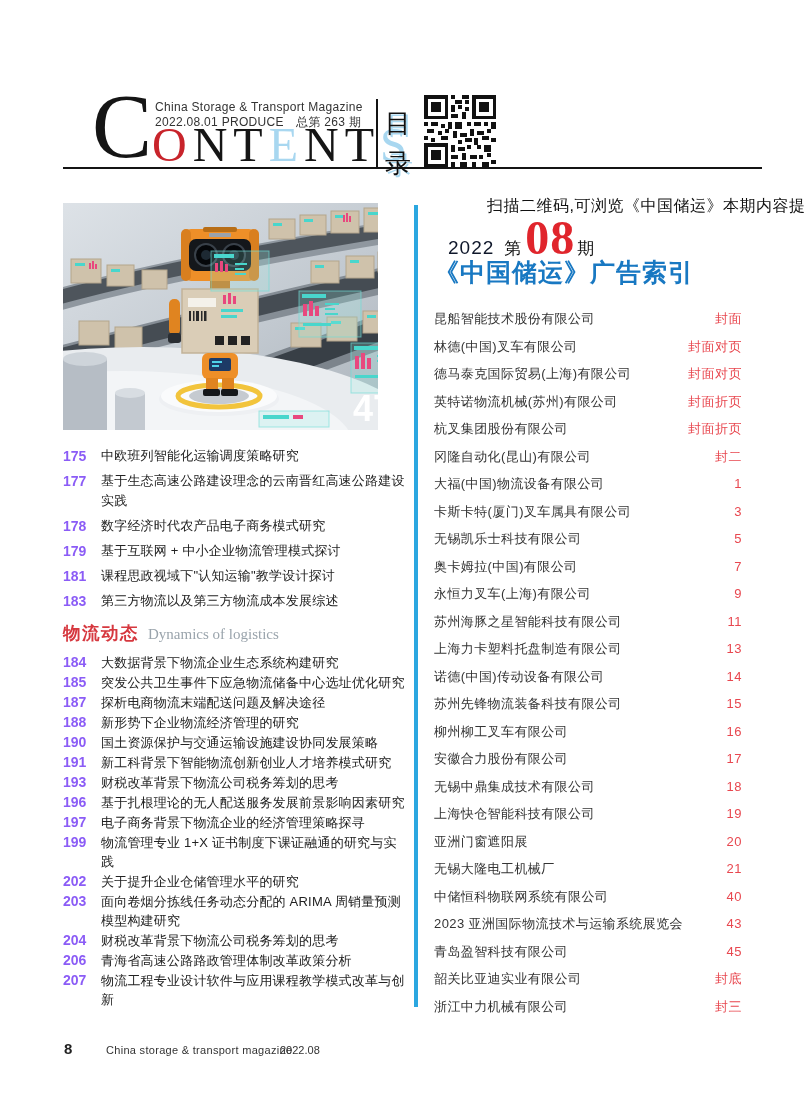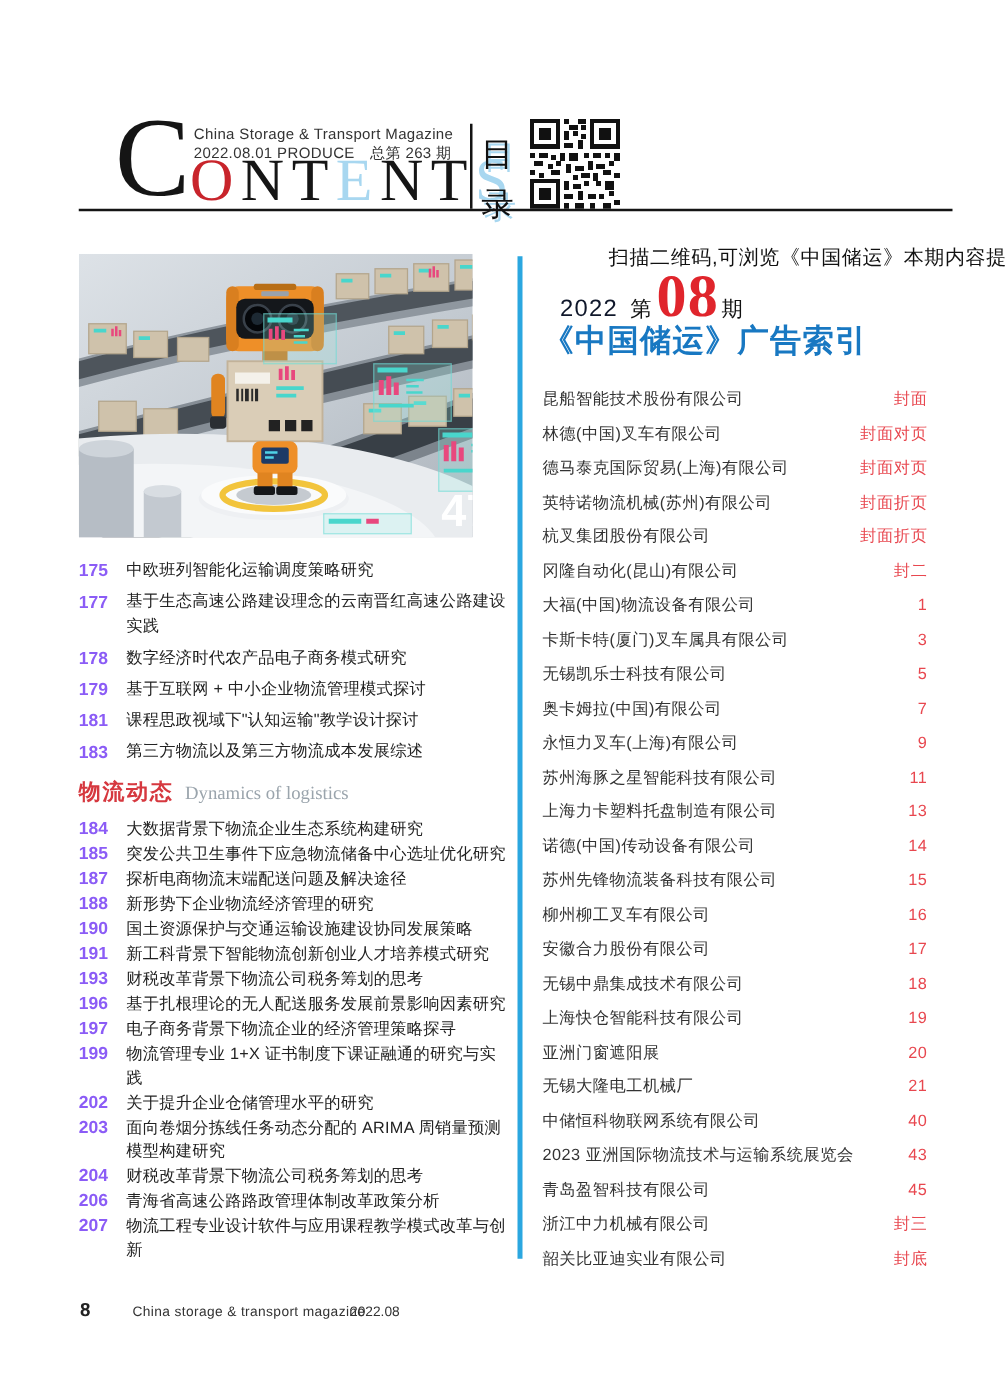--- a/index.html
+++ b/index.html
@@ -571,27 +571,27 @@
           <span class="ad-company">2023 亚洲国际物流技术与运输系统展览会</span>
           <span class="ad-page">43</span>
         </div>
 
         <div class="ad-row">
           <span class="ad-company">青岛盈智科技有限公司</span>
           <span class="ad-page">45</span>
         </div>
 
         <div class="ad-row">
+          <span class="ad-company">韶关比亚迪实业有限公司</span>
+          <span class="ad-page">封底</span>
+        </div>
+
+        <div class="ad-row">
           <span class="ad-company">浙江中力机械有限公司</span>
           <span class="ad-page">封三</span>
-        </div>
-
-        <div class="ad-row">
-          <span class="ad-company">韶关比亚迪实业有限公司</span>
-          <span class="ad-page">封底</span>
         </div>
       </div>
   </div>
 
   <div class="footer-page">8</div>
   <div class="footer-mag">China storage &amp; transport magazine</div>
   <div class="footer-issue">2022.08</div>
 
 </div>
 

